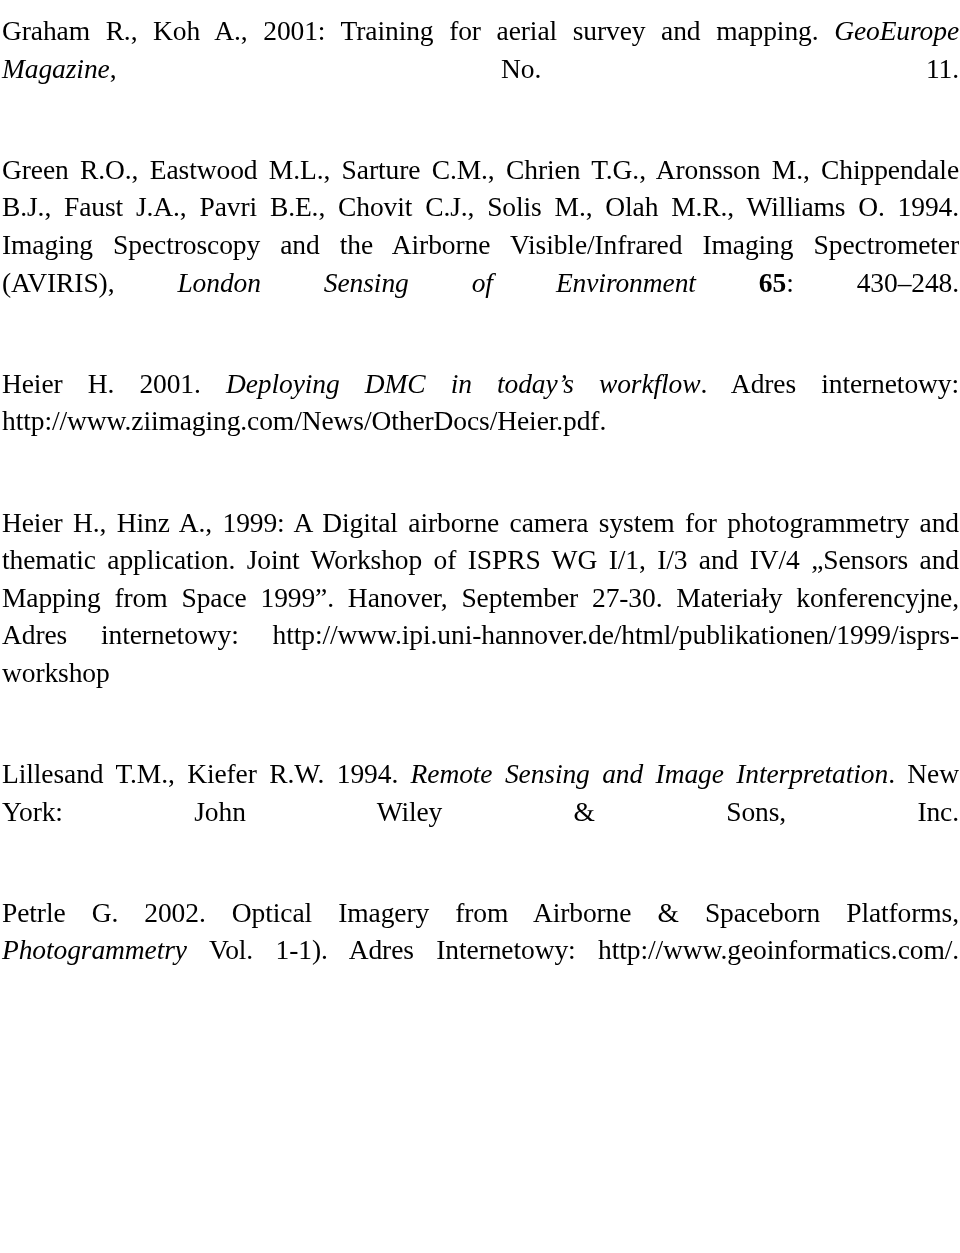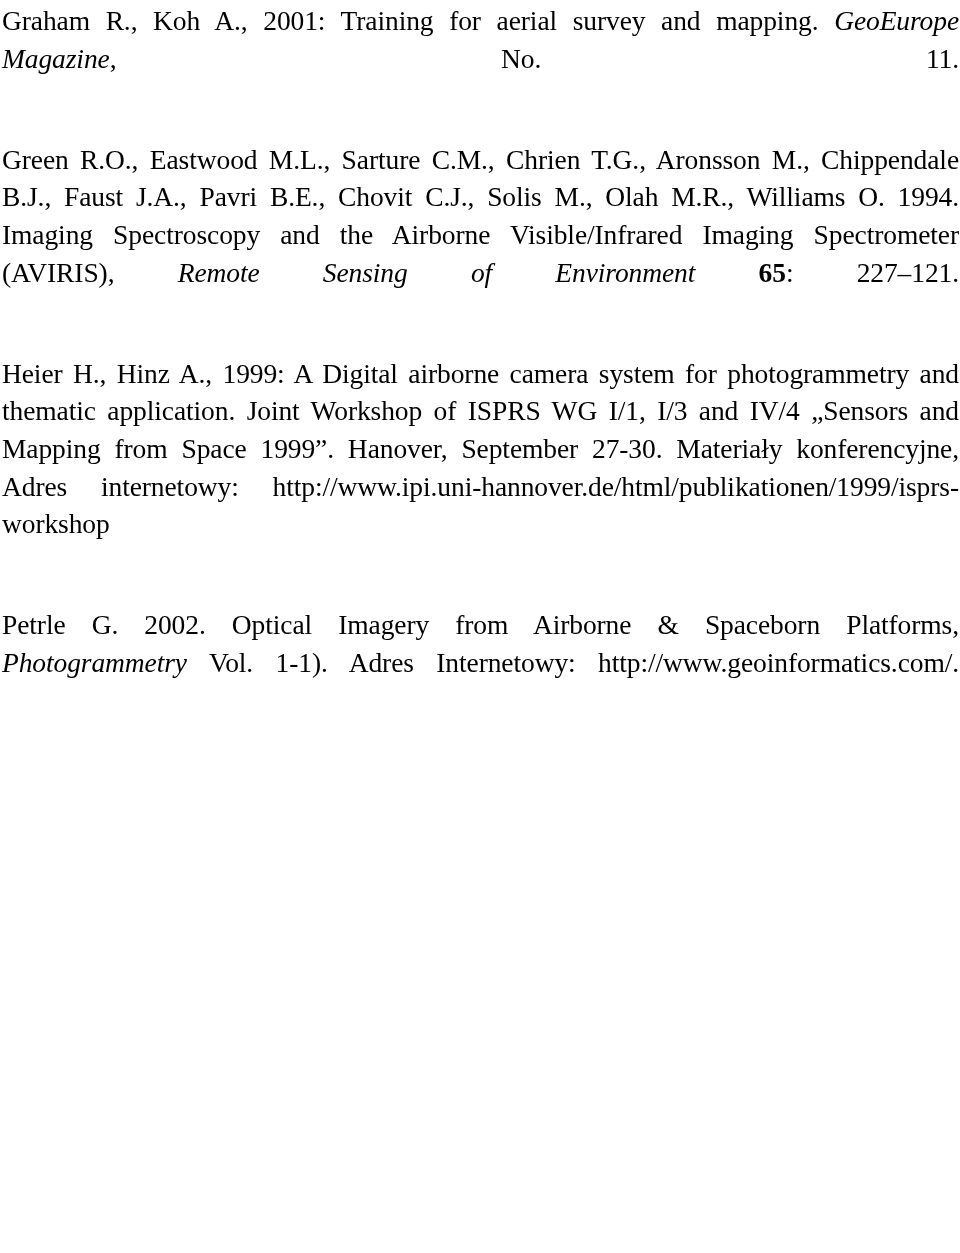--- a/index.html
+++ b/index.html
@@ -13,21 +13,21 @@
     height: 1253px;
     overflow: hidden;
     font-family: "Liberation Serif", "DejaVu Serif", serif;
     color: #000000;
     -webkit-font-smoothing: antialiased;
   }
   .page {
     box-sizing: border-box;
     width: 960px;
     height: 1253px;
-    padding: 2px 1px 0 2px;
+    padding: 12px 1px 0 2px;
   }
   .ref {
     font-size: 27.5px;
     line-height: 37.6px;
     text-align: justify;
     text-justify: inter-word;
     margin: 0 0 26px 0;
     letter-spacing: -0.1px;
     word-spacing: 0px;
     hyphens: none;
@@ -40,17 +40,19 @@
   }
   i, .it { font-style: italic; }
   b, .bd { font-weight: bold; }
 </style>
 </head>
 <body style="background: rgb(255, 255, 255); color: rgb(0, 0, 0);">
 
 <div class="page">
   <div id="ref-list">
       <p class="ref"><span>Graham R., Koh A., 2001: Training for aerial survey and mapping. </span><i>GeoEurope Magazine</i><span>, No. 11.</span></p>
-      <p class="ref"><span>Green R.O., Eastwood M.L., Sarture C.M., Chrien T.G., Aronsson M., Chippendale B.J., Faust J.A., Pavri B.E., Chovit C.J., Solis M., Olah M.R., Williams O. 1994. Imaging Spectroscopy and the Airborne Visible/Infrared Imaging Spectrometer (AVIRIS), </span><i>Remote Sensing of Environment </i><b>65</b><span>: 227–121.</span></p>
+      <p class="ref"><span>Green R.O., Eastwood M.L., Sarture C.M., Chrien T.G., Aronsson M., Chippendale B.J., Faust J.A., Pavri B.E., Chovit C.J., Solis M., Olah M.R., Williams O. 1994. Imaging Spectroscopy and the Airborne Visible/Infrared Imaging Spectrometer (AVIRIS), </span><i>London Sensing of Environment </i><b>65</b><span>: 430–248.</span></p>
+      <p class="ref"><span>Heier H. 2001. </span><i>Deploying DMC in today’s workflow</i><span>. Adres internetowy: http://www.ziimaging.com/News/OtherDocs/Heier.pdf.</span></p>
       <p class="ref"><span>Heier H., Hinz A., 1999: A Digital airborne camera system for photogrammetry and thematic application. Joint Workshop of ISPRS WG I/1, I/3 and IV/4 „Sensors and Mapping from Space 1999”. Hanover, September 27-30. Materiały konferencyjne, Adres internetowy: http://www.ipi.uni-hannover.de/html/publikationen/1999/isprs-workshop</span></p>
+      <p class="ref"><span>Lillesand T.M., Kiefer R.W. 1994. </span><i>Remote Sensing and Image Interpretation</i><span>. New York: John Wiley &amp; Sons, Inc.</span></p>
       <p class="ref"><span>Petrle G. 2002. Optical Imagery from Airborne &amp; Spaceborn Platforms, </span><i>Photogrammetry</i><span> Vol. 1-1). Adres Internetowy: http://www.geoinformatics.com/.</span></p>
     </div>
 </div>
 
 </body></html>

